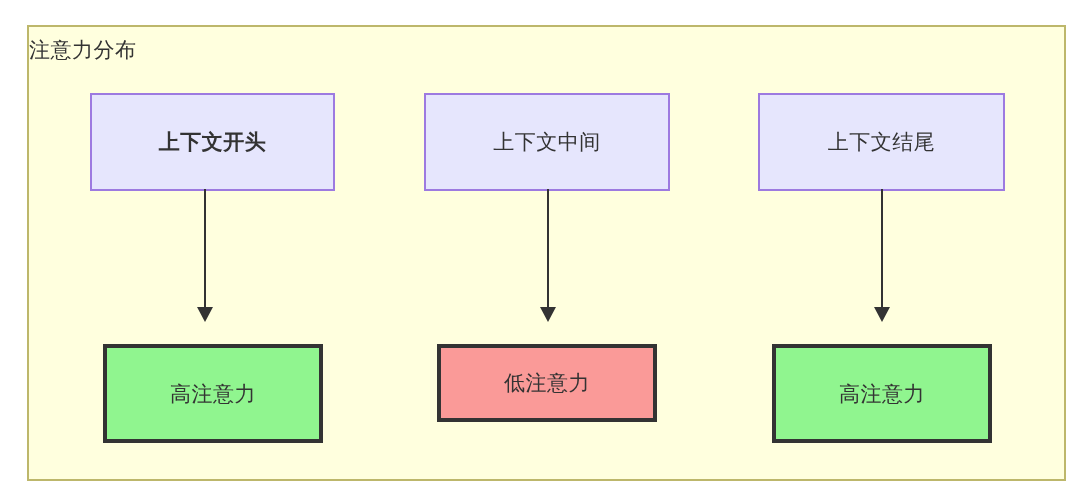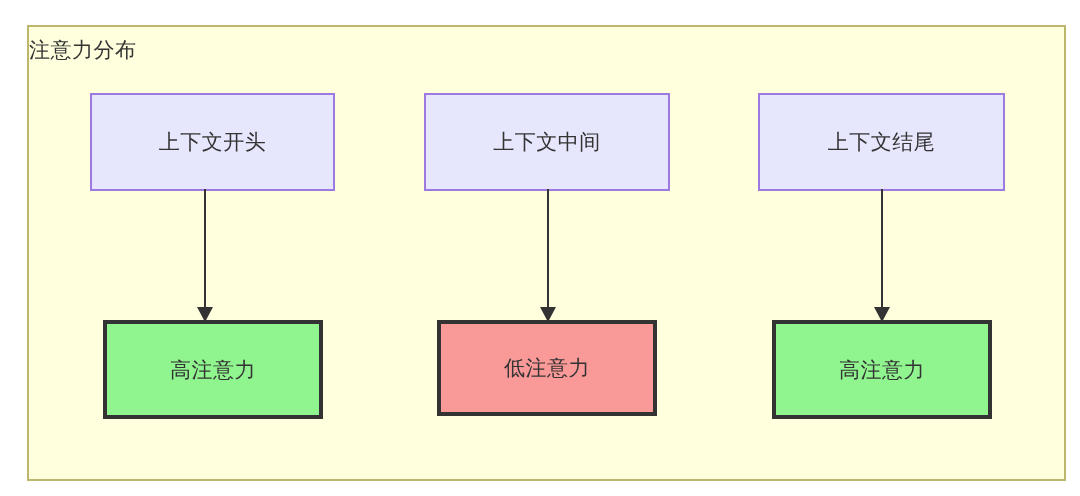--- a/index.html
+++ b/index.html
@@ -66,20 +66,21 @@
     position: absolute;
     box-sizing: border-box;
     border: 4px solid #333333;
     display: flex;
     align-items: center;
     justify-content: center;
     font-size: 21px;
     color: #333333;
     letter-spacing: 0.5px;
     white-space: nowrap;
+    margin-top: 24px;
   }
   .fill-high { background: #90f58f; }
   .fill-low  { background: #fa9a98; }
 
   
   .edge {
     position: absolute;
     overflow: visible;
   }
   .edge-line {
@@ -93,21 +94,21 @@
 </style>
 </head>
 <body>
 
 <div id="canvas">
 
   <div class="subgraph">
     <div class="subgraph-title">注意力分布</div>
   </div>
 
-  <div class="node-top" style="left:90px; top:93px; width:245px; height:98px;">
+  <div class="node-top" style="left:90px; top:93px; width:245px; height:98px;font-weight:bold;">
     <span>上下文开头</span>
   </div>
 
   <div class="node-top" style="left:758px; top:93px; width:247px; height:98px;">
     <span>上下文结尾</span>
   </div>
 
   <div class="node-top" style="left:424px; top:93px; width:246px; height:98px;">
     <span>上下文中间</span>
   </div>
@@ -124,21 +125,21 @@
 
   <svg class="edge" style="left:867px; top:189px; width:30px; height:134px;" viewBox="0 0 30 134">
     <line class="edge-line" x1="15" y1="0" x2="15" y2="122"></line>
     <polygon class="edge-head" points="15,133 7,118 23,118"></polygon>
   </svg>
 
   <div class="node-bottom fill-high" style="left:103px; top:320px; width:220px; height:99px;">
     <span>高注意力</span>
   </div>
 
-  <div class="node-bottom fill-low" style="left:437px; top:320px; width:220px; height:96px;">
+  <div class="node-bottom fill-low" style="left:437px; top:320px; width:220px; height:78px;">
     <span>低注意力</span>
   </div>
 
   <div class="node-bottom fill-high" style="left:772px; top:320px; width:220px; height:99px;">
     <span>高注意力</span>
   </div>
 
 </div>
 
 </body></html>

